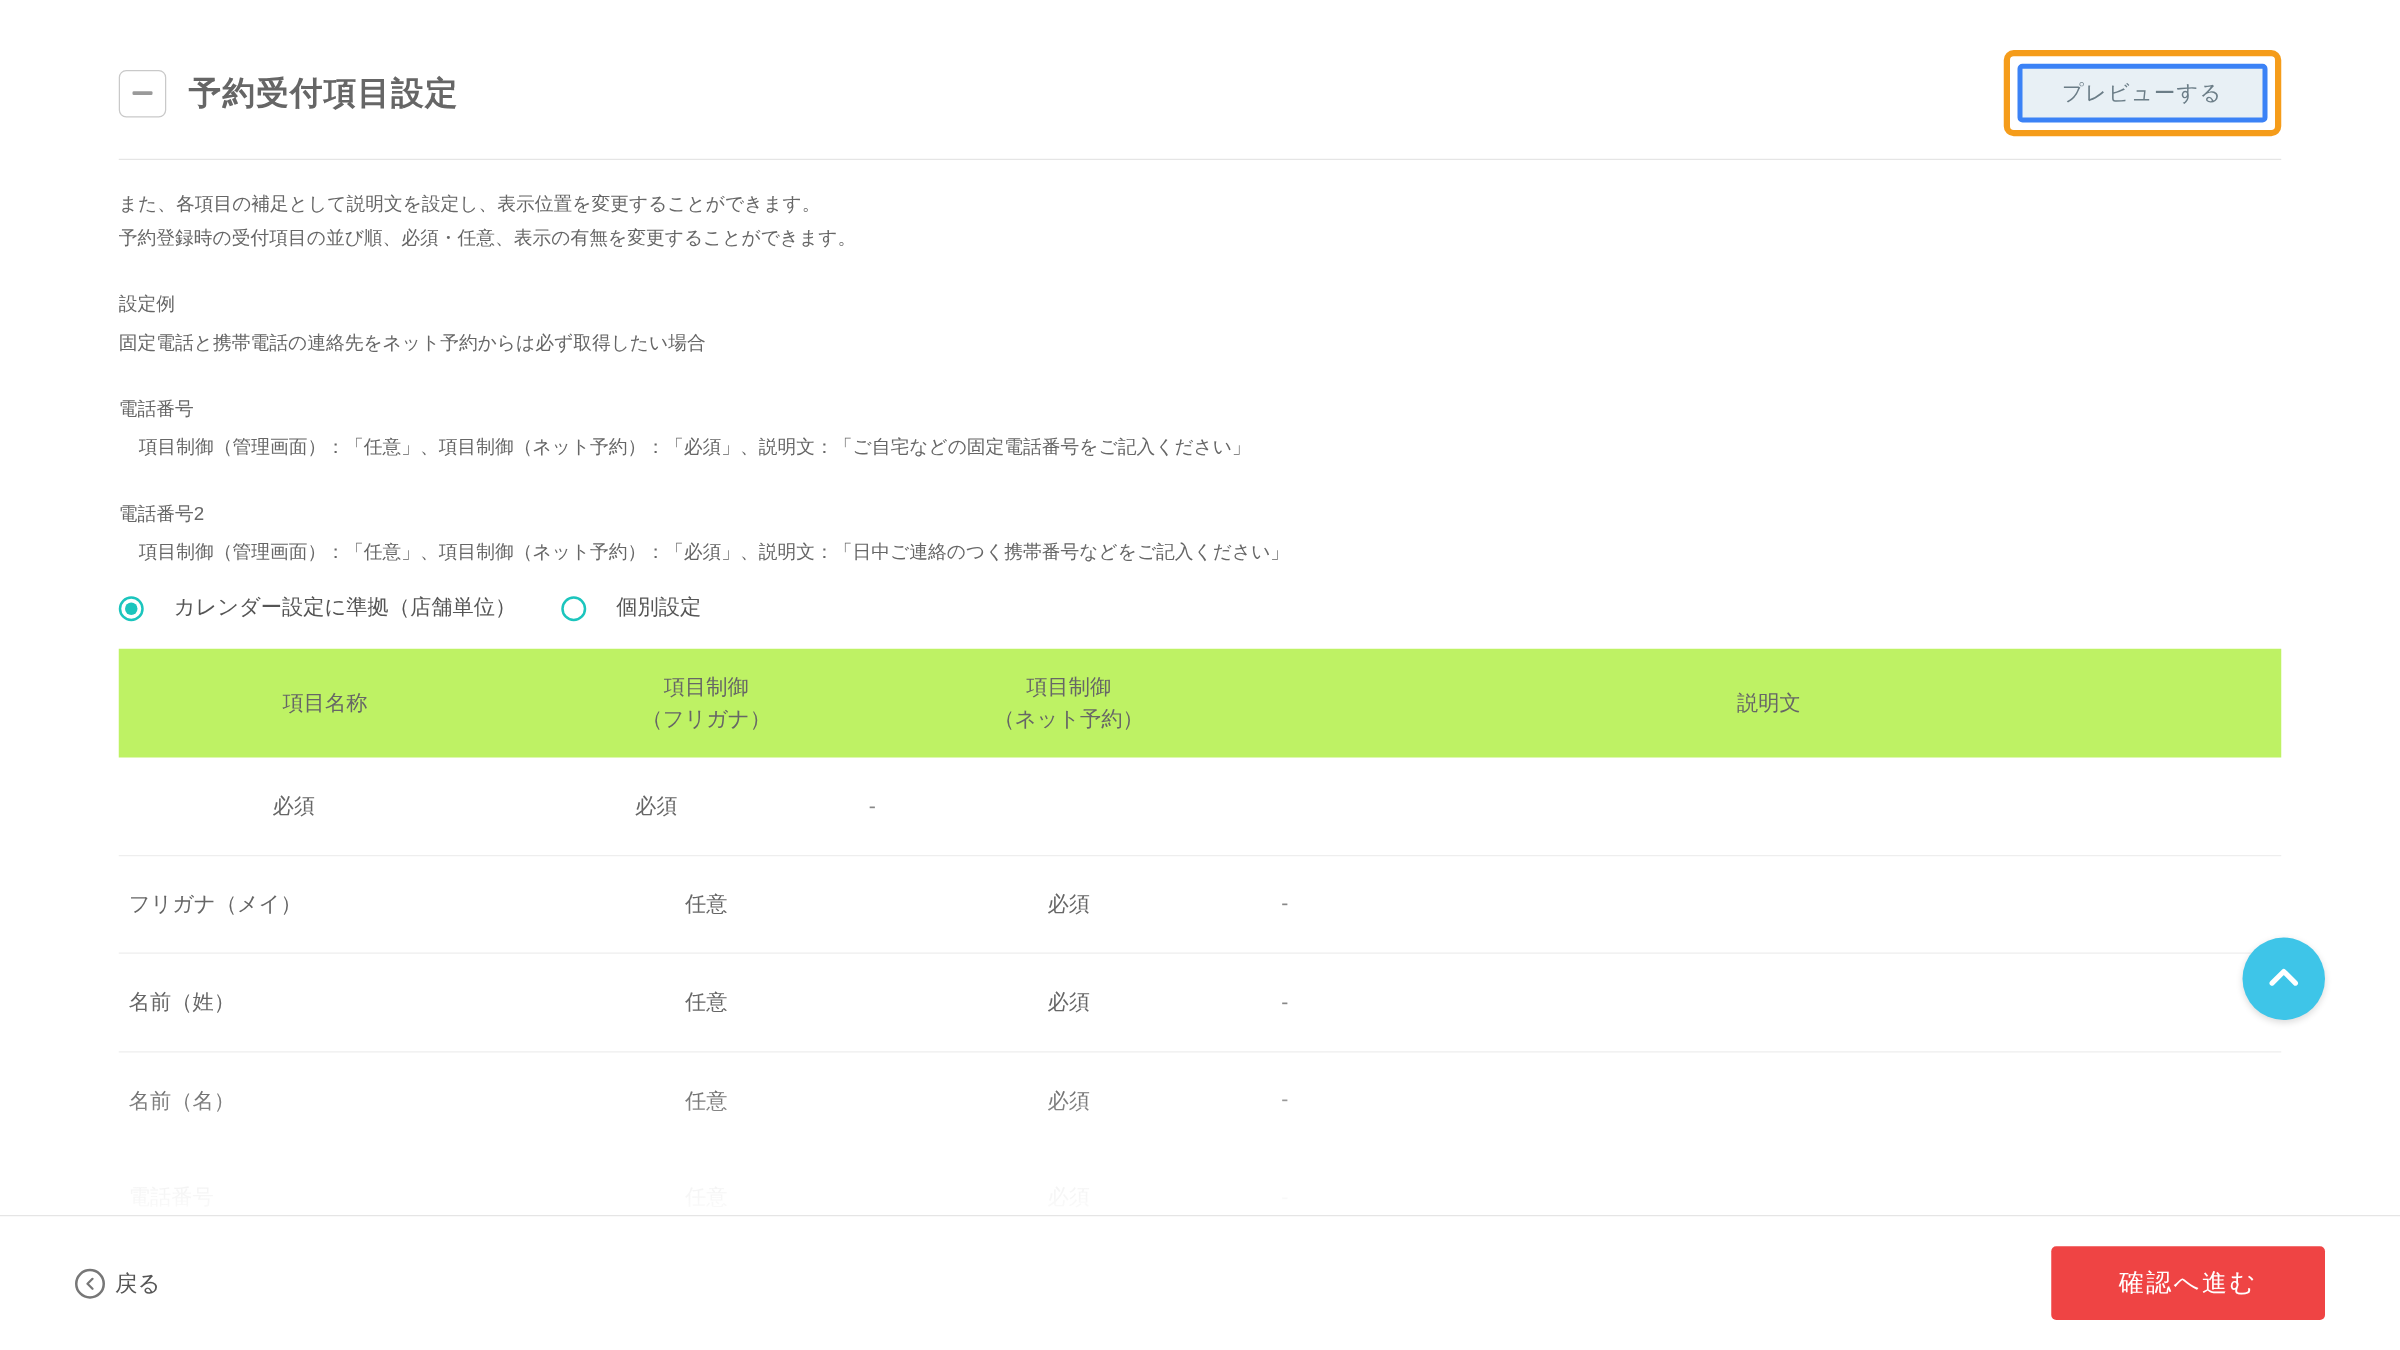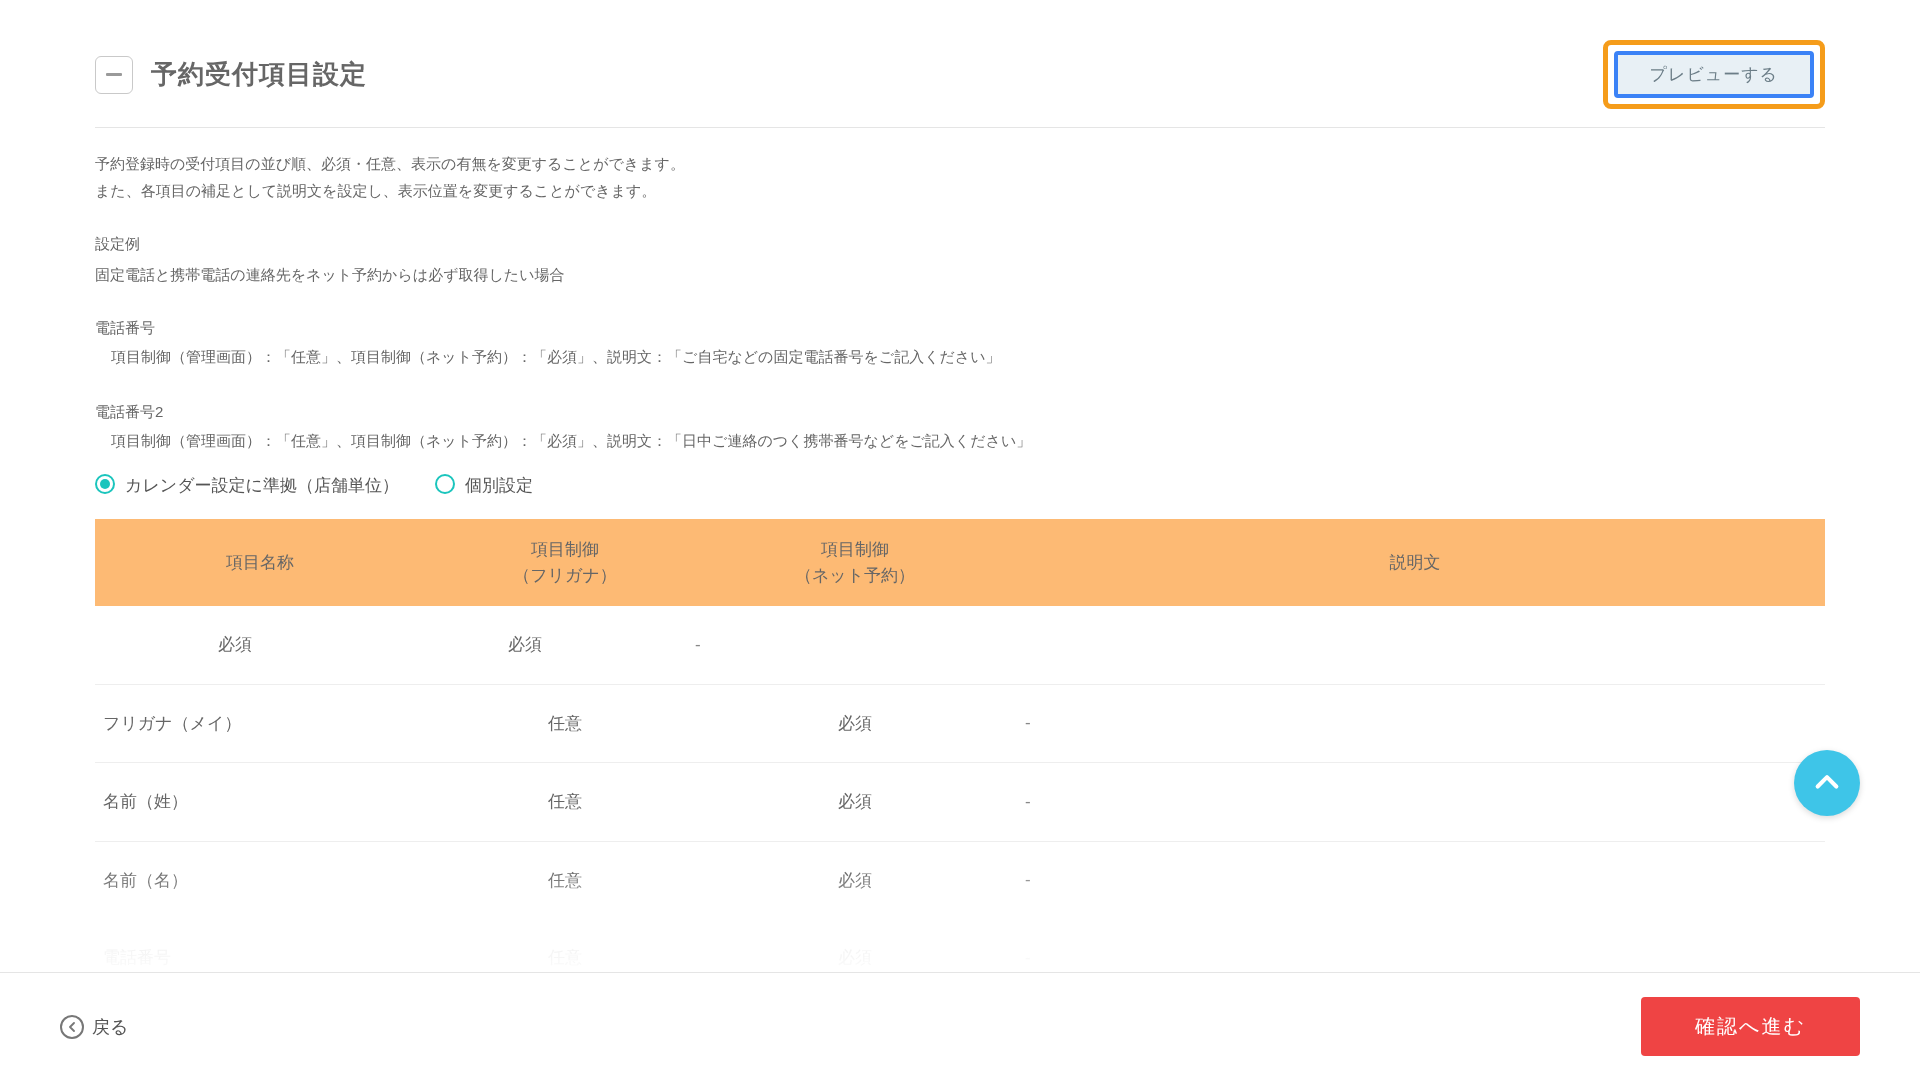--- a/index.html
+++ b/index.html
@@ -49,30 +49,30 @@
       padding: 8px 32px;
       border-radius: 4px;
       cursor: pointer;
       letter-spacing: 1px;
     }
     .intro p { line-height: 1.8; color: #666; }
     .intro-block { margin-bottom: 26px; }
     .sub-heading { margin-bottom: 4px; }
     .indent { padding-left: 16px; font-family: Liberation Mono, monospace; }
     .radio-row { display: flex; align-items: center; gap: 36px; margin: 18px 0 22px; }
-    .radio-item { display: flex; align-items: flex-start; gap: 10px; cursor: pointer; }
+    .radio-item { display: flex; align-items: flex-end; gap: 24px; cursor: pointer; }
     .radio-circle {
       width: 20px; height: 20px; border: 2px solid #1bc5bd; border-radius: 50%;
       display: flex; align-items: center; justify-content: center;
     }
     .radio-circle.checked::after { content:""; width: 10px; height: 10px; background:#1bc5bd; border-radius:50%; }
     .radio-label { color: #555; font-size: 17px; }
     .table-wrap { }
     .thead {
-      display: flex; background: #fdba74; color: #666;
+      display: flex; background: #bef264; color: #666;
       font-size: 17px;
     }
     .col { display:flex; align-items:center; justify-content:center; text-align:center; padding: 18px 8px; }
     .col.left { justify-content: flex-start; padding-left: 18px; text-align:left; }
     .c1 { width: 330px; }
     .c2 { width: 280px; flex-direction: column; line-height:1.5; }
     .c3 { width: 300px; flex-direction: column; line-height:1.5; }
     .c4 { flex: 1; }
     .trow { display:flex; border-bottom: 1px solid #eee; color:#666; font-size:17px; }
     .trow .col { padding: 26px 8px; }
@@ -119,22 +119,22 @@
       </div>
       <h1 class="page-title">予約受付項目設定</h1>
     </div>
     <div class="preview-wrap">
       <button class="preview-btn">プレビューする</button>
     </div>
   </div>
 
   <div class="intro">
     <div class="intro-block">
+      <p>また、各項目の補足として説明文を設定し、表示位置を変更することができます。</p>
       <p>予約登録時の受付項目の並び順、必須・任意、表示の有無を変更することができます。</p>
-      <p>また、各項目の補足として説明文を設定し、表示位置を変更することができます。</p>
     </div>
     <div class="intro-block">
       <p class="sub-heading">設定例</p>
       <p>固定電話と携帯電話の連絡先をネット予約からは必ず取得したい場合</p>
     </div>
     <div class="intro-block">
       <p class="sub-heading">電話番号</p>
       <p class="indent">項目制御（管理画面）：「任意」、項目制御（ネット予約）：「必須」、説明文：「ご自宅などの固定電話番号をご記入ください」</p>
     </div>
     <div class="intro-block" style="margin-bottom:14px;">

